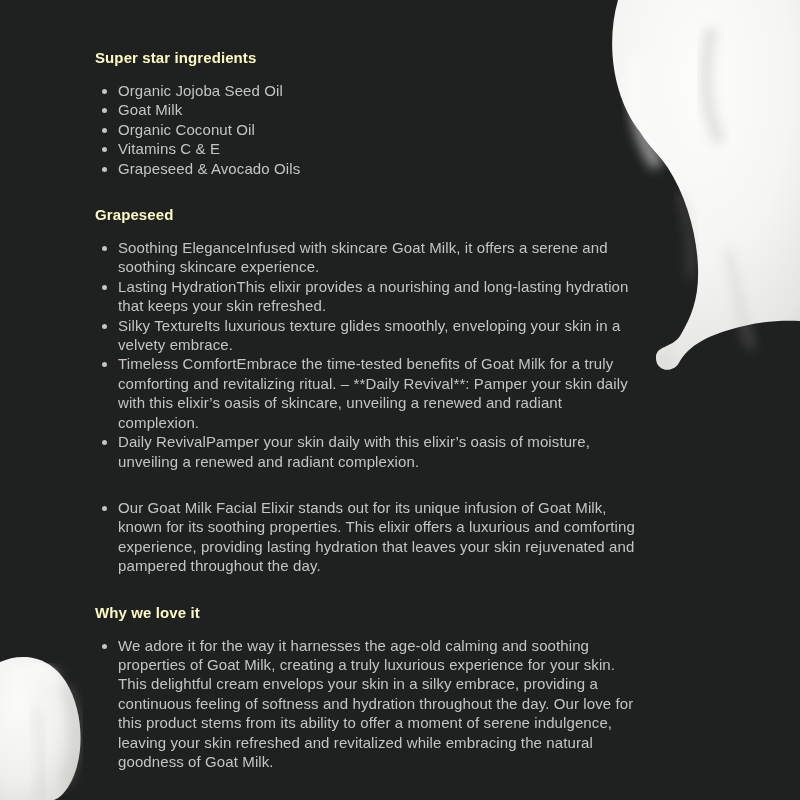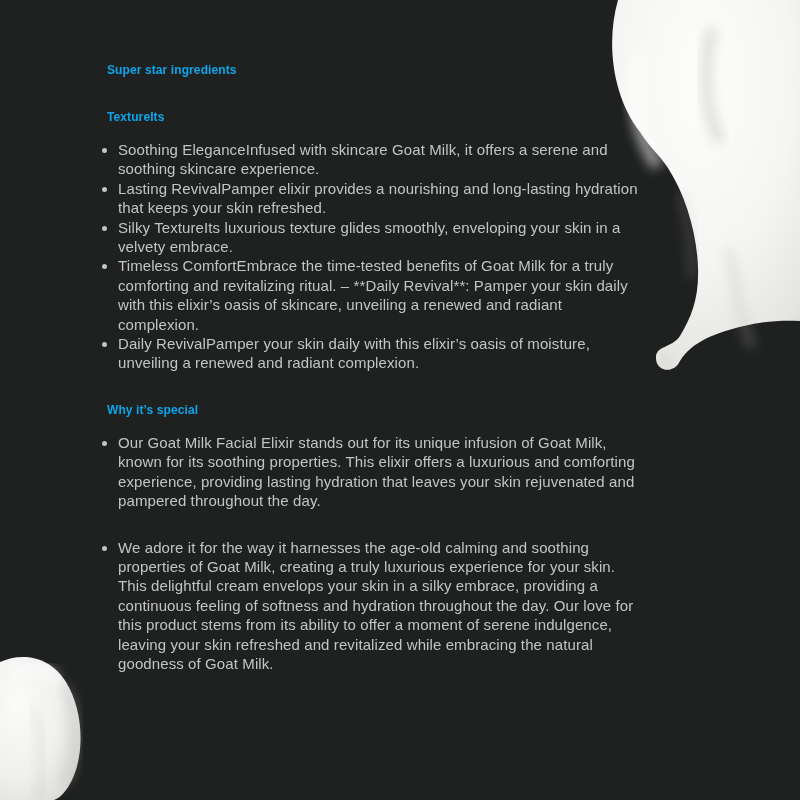--- a/index.html
+++ b/index.html
@@ -36,23 +36,23 @@
     top: 48px;
     width: 545px;
   }
   .section {
     margin: 0;
   }
   .section + .section {
     margin-top: 27px;
   }
   h2.sec-heading {
-    margin: 12px;
-    color: #0ea5e9;
-    font-size: 12px;
+    margin: 0;
+    color: #fef9c3;
+    font-size: 15px;
     font-weight: 700;
     line-height: 20px;
     letter-spacing: 0.1px;
   }
   ul.sec-list {
     margin: 13px 0 0 0;
     padding: 0 0 0 23px;
     color: #c3c5c5;
     font-size: 15px;
     line-height: 19.4px;
@@ -111,39 +111,46 @@
            L 0 150 Z" fill="url(#dollopGrad)"></path>
   <path d="M64 36 C 78 62 80 104 64 134" stroke="#b2b2b0" stroke-width="7" fill="none" opacity="0.45" filter="url(#soft)"></path>
   <path d="M34 58 C 42 90 44 120 38 150" stroke="#adadab" stroke-width="5" fill="none" opacity="0.30" filter="url(#soft)"></path>
   <path d="M14 26 C 30 16 46 18 56 30" stroke="#ffffff" stroke-width="9" fill="none" opacity="0.6" filter="url(#soft)"></path>
 </svg>
 
 <main class="content">
 
   <section class="section">
     <h2 class="sec-heading">Super star ingredients</h2>
+    <ul class="sec-list">
+      <li>Organic Jojoba Seed Oil</li>
+      <li>Goat Milk</li>
+      <li>Organic Coconut Oil</li>
+      <li>Vitamins C &amp; E</li>
+      <li>Grapeseed &amp; Avocado Oils</li>
+    </ul>
   </section>
 
   <section class="section">
-    <h2 class="sec-heading">TextureIts</h2>
+    <h2 class="sec-heading">Grapeseed</h2>
     <ul class="sec-list">
       <li>Soothing EleganceInfused with skincare Goat Milk, it offers a serene and soothing skincare experience.</li>
-      <li>Lasting RevivalPamper elixir provides a nourishing and long-lasting hydration that keeps your skin refreshed.</li>
+      <li>Lasting HydrationThis elixir provides a nourishing and long-lasting hydration that keeps your skin refreshed.</li>
       <li>Silky TextureIts luxurious texture glides smoothly, enveloping your skin in a velvety embrace.</li>
       <li>Timeless ComfortEmbrace the time-tested benefits of Goat Milk for a truly comforting and revitalizing ritual. – **Daily Revival**: Pamper your skin daily with this elixir’s oasis of skincare, unveiling a renewed and radiant complexion.</li>
       <li>Daily RevivalPamper your skin daily with this elixir’s oasis of moisture, unveiling a renewed and radiant complexion.</li>
     </ul>
   </section>
 
   <section class="section">
-    <h2 class="sec-heading">Why it’s special</h2>
     <ul class="sec-list">
       <li>Our Goat Milk Facial Elixir stands out for its unique infusion of Goat Milk, known for its soothing properties. This elixir offers a luxurious and comforting experience, providing lasting hydration that leaves your skin rejuvenated and pampered throughout the day.</li>
     </ul>
   </section>
 
   <section class="section">
+    <h2 class="sec-heading">Why we love it</h2>
     <ul class="sec-list">
       <li>We adore it for the way it harnesses the age-old calming and soothing properties of Goat Milk, creating a truly luxurious experience for your skin. This delightful cream envelops your skin in a silky embrace, providing a continuous feeling of softness and hydration throughout the day. Our love for this product stems from its ability to offer a moment of serene indulgence, leaving your skin refreshed and revitalized while embracing the natural goodness of Goat Milk.</li>
     </ul>
   </section>
 
 </main>
 
 </body></html>

